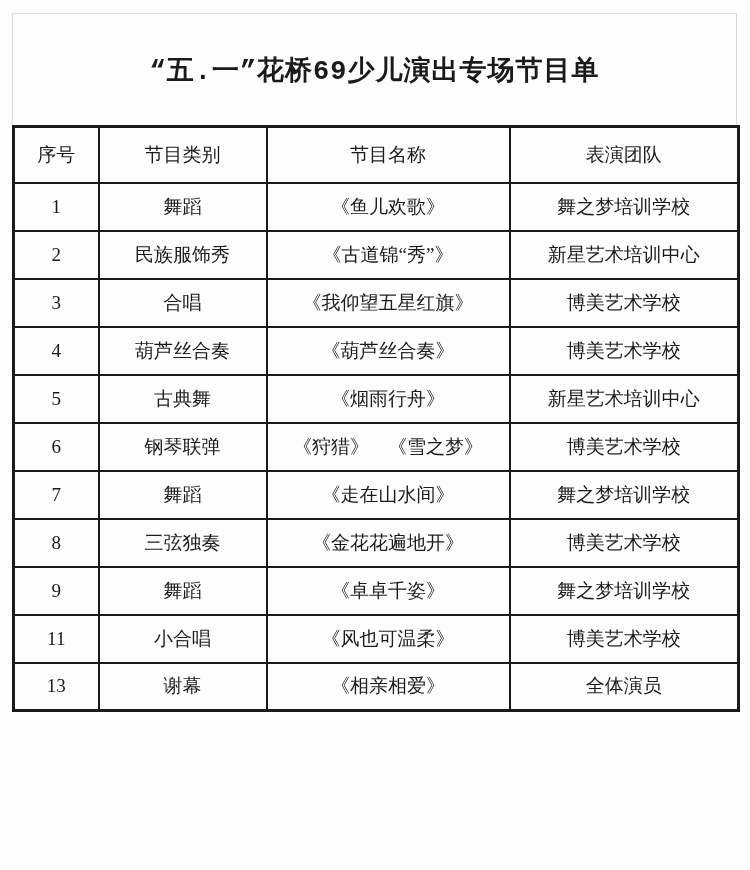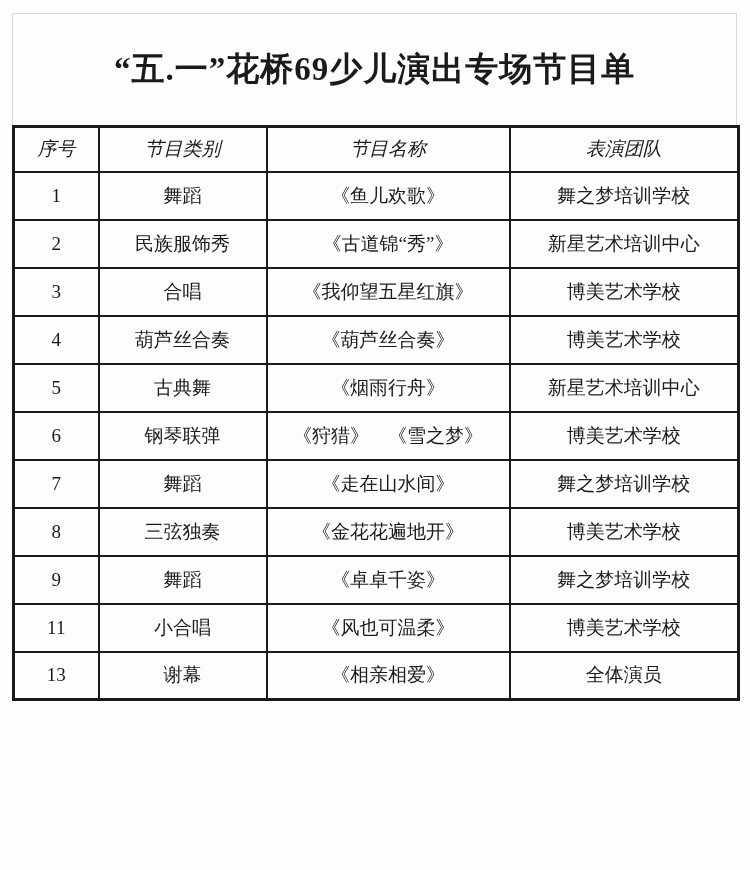--- a/index.html
+++ b/index.html
@@ -28,46 +28,46 @@
   }
   .title-box{
     height:112px;
     border:1px solid var(--title-box-border);
     border-bottom:none;
     display:flex;align-items:center;justify-content:center;
     background:var(--background);
   }
   .title{
     margin:1px;
-    font-size:33px;
+    font-size:27px;
     font-weight:bold;
     letter-spacing:1px;
     color:var(--text);
-    font-family:Liberation Serif, serif;
+    font-family:Liberation Mono, monospace;
   }
   table.program{
     width:725px;
     border-collapse:collapse;
     table-layout:fixed;
     background:var(--background);
     border:3px solid var(--table-border);
   }
   table.program th,
   table.program td{
     border:2px solid var(--table-border);
     text-align:center;
     vertical-align:middle;
     font-size:19px;
     font-weight:normal;
     color:var(--text);
     padding:0 4px;
     overflow:hidden;
     white-space:nowrap;
   }
-  table.program th{height:45px;font-style:italic;}
+  table.program th{height:56px;}
   table.program td{height:48px;}
 </style>
 </head>
 <body>
 
 <div class="page">
   <div class="sheet">
 
     <div class="title-box">
       <h1 class="title">“五.一”花桥69少儿演出专场节目单</h1>

